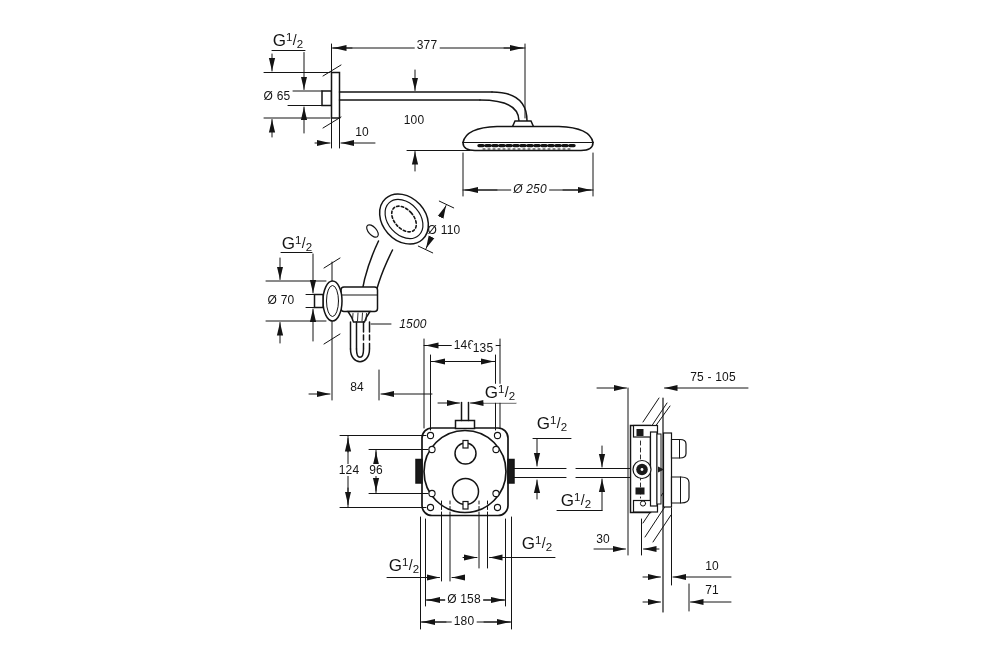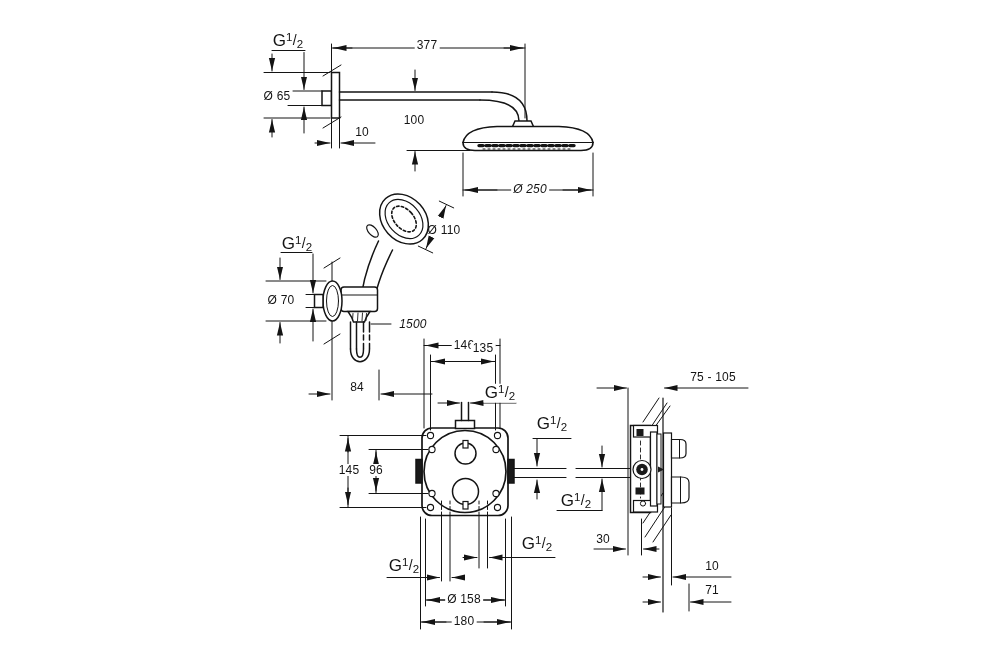--- a/index.html
+++ b/index.html
@@ -263,21 +263,21 @@
 
 <div class="glbl" style="left:297px;top:244px;"><span>G</span><span class="sup">1</span><span class="slash">/</span><span class="sub">2</span></div>
 <div class="lbl" style="left:281px;top:300px;">Ø 70</div>
 <div class="lbl nobg" style="left:444px;top:230px;">Ø 110</div>
 <div class="lbl nobg" style="left:413px;top:324px;font-style:italic;">1500</div>
 <div class="lbl" style="left:357px;top:387px;">84</div>
 
 <div class="lbl" style="left:464px;top:345px;">146</div>
 <div class="lbl" style="left:463px;top:348px;margin-left:20px;">135</div>
 <div class="glbl bg" style="left:500px;top:393px;"><span>G</span><span class="sup">1</span><span class="slash">/</span><span class="sub">2</span></div>
-<div class="lbl" style="left:349px;top:470px;">145</div>
+<div class="lbl" style="left:349px;top:470px;">124</div>
 <div class="lbl" style="left:376px;top:470px;text-align:center;">96</div>
 <div class="glbl" style="left:552px;top:424px;"><span>G</span><span class="sup">1</span><span class="slash">/</span><span class="sub">2</span></div>
 <div class="glbl" style="left:404px;top:566px;"><span>G</span><span class="sup">1</span><span class="slash">/</span><span class="sub">2</span></div>
 <div class="glbl" style="left:537px;top:544px;"><span>G</span><span class="sup">1</span><span class="slash">/</span><span class="sub">2</span></div>
 <div class="lbl" style="left:464px;top:599px;">Ø 158</div>
 <div class="lbl" style="left:464px;top:621px;">180</div>
 
 <div class="lbl nobg" style="left:713px;top:377px;">75 - 105</div>
 <div class="glbl" style="left:576px;top:501px;"><span>G</span><span class="sup">1</span><span class="slash">/</span><span class="sub">2</span></div>
 <div class="lbl nobg" style="left:603px;top:539px;">30</div>

